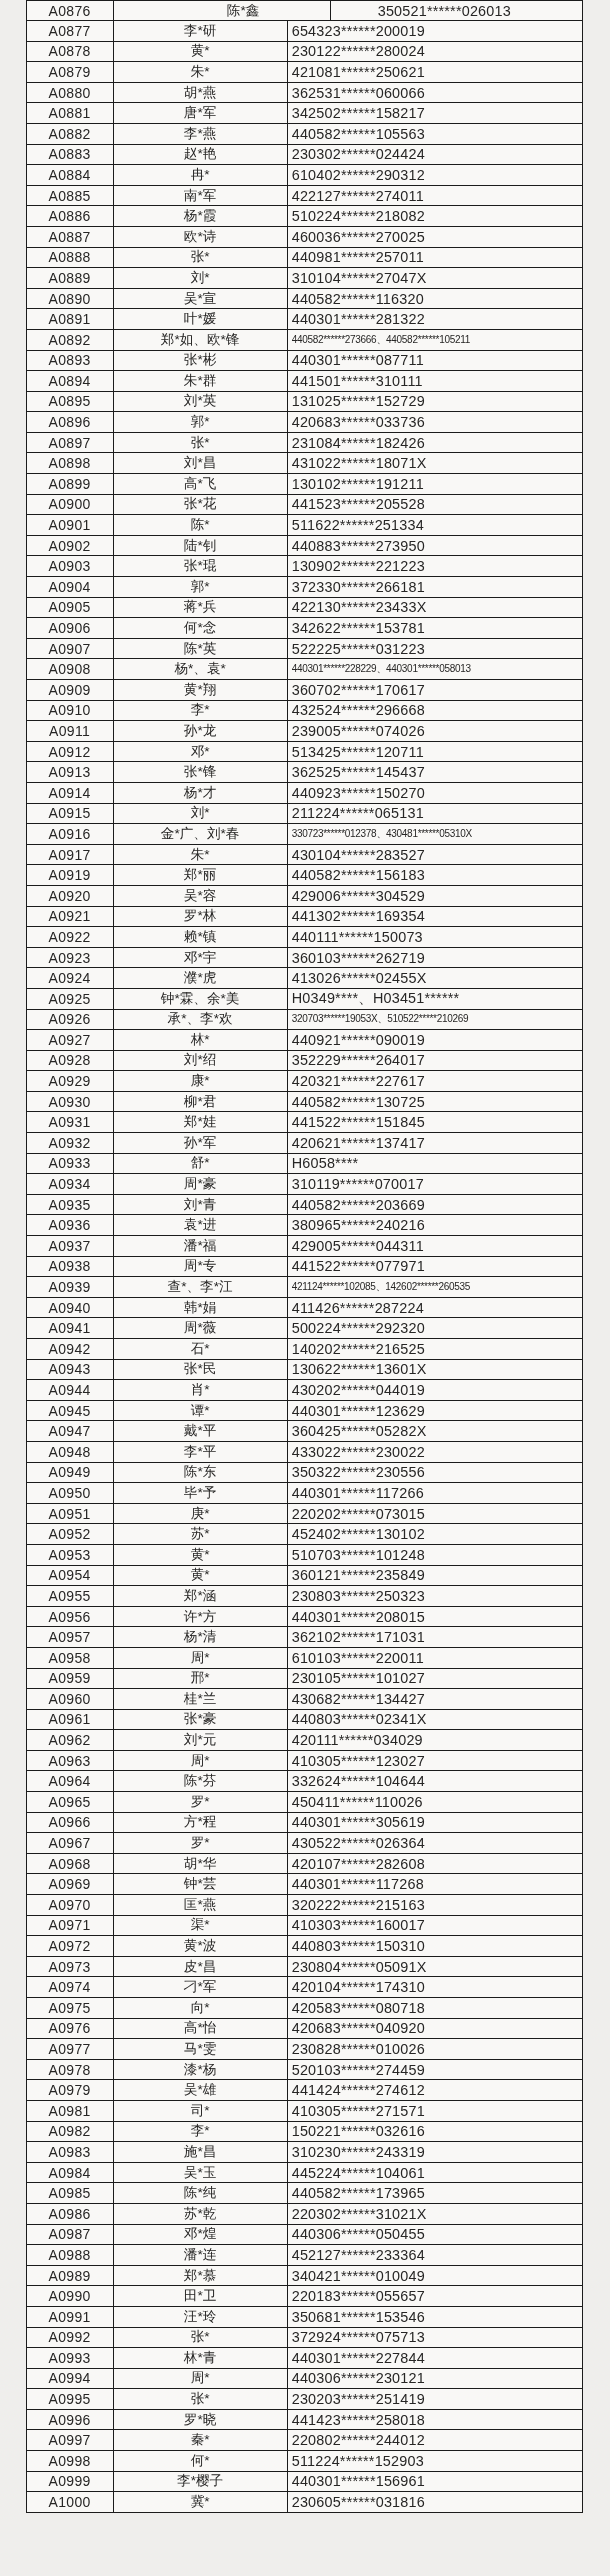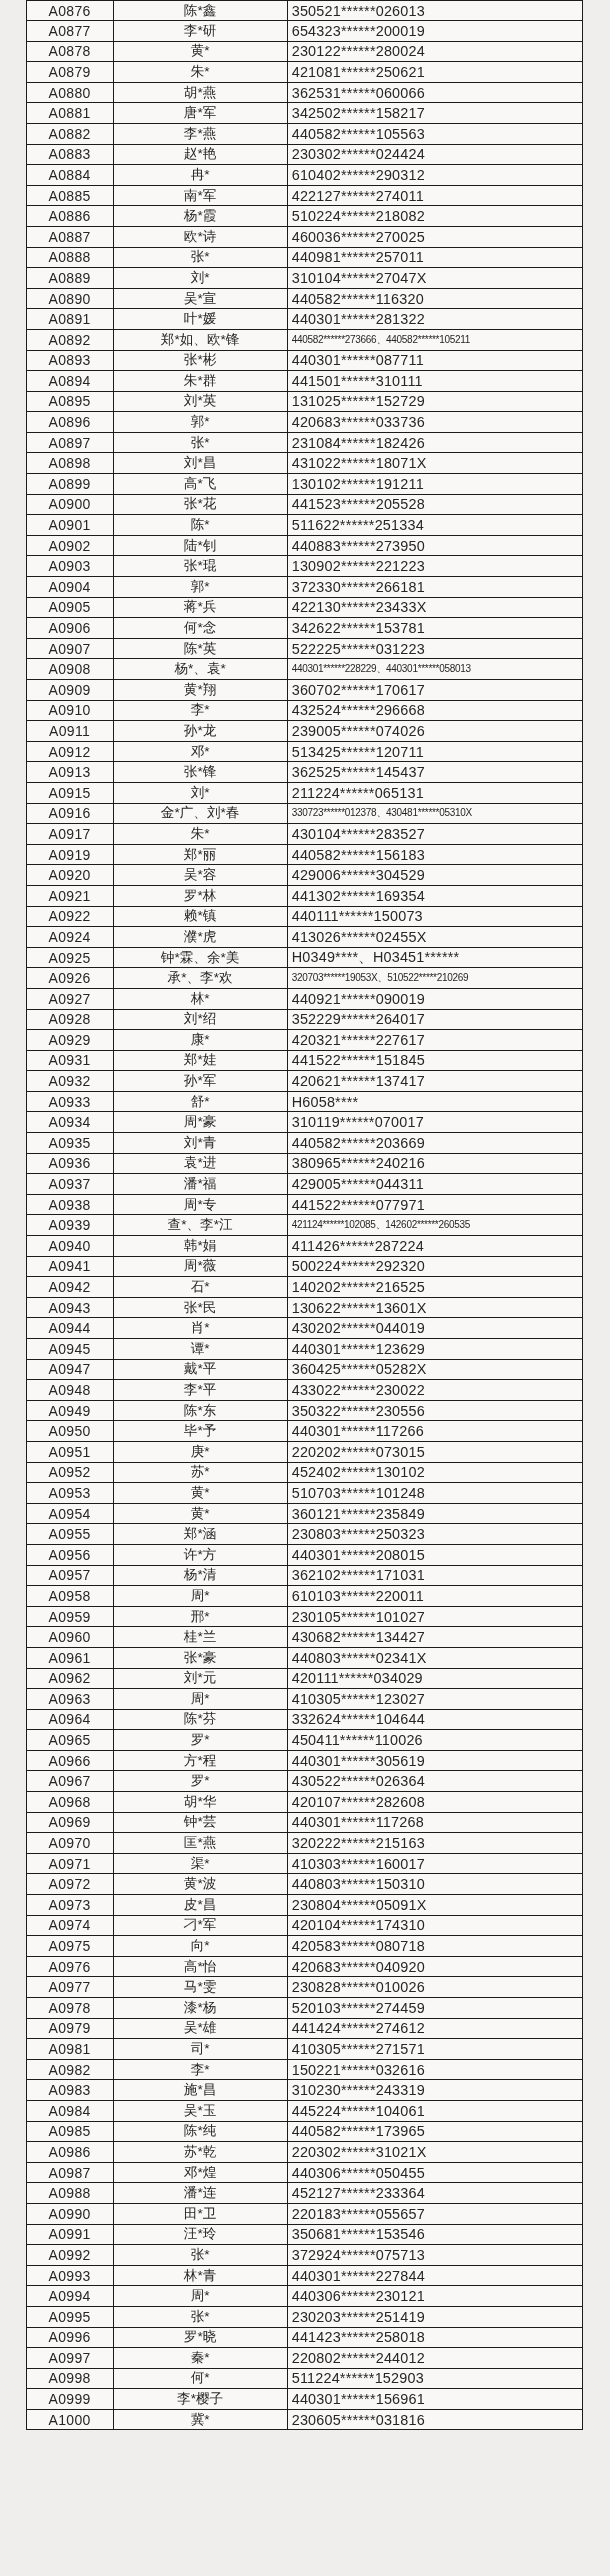--- a/index.html
+++ b/index.html
@@ -26,20 +26,21 @@
   .row {
     display: flex;
     align-items: stretch;
     height: 20.6px;
     box-sizing: border-box;
     border-top: 1.7px solid #1c1c1c;
   }
   .row:first-child {
     height: 19px;
     border-top: none;
+    gap: 43px;
   }
   .cell {
     display: flex;
     align-items: center;
     box-sizing: border-box;
     color: #272625;
     overflow: hidden;
     white-space: nowrap;
   }
   .c-id {
@@ -255,20 +256,25 @@
       <div class="cell c-id">A0912</div>
       <div class="cell c-name">邓*</div>
       <div class="cell c-num">513425******120711</div>
     </div>
     <div class="row">
       <div class="cell c-id">A0913</div>
       <div class="cell c-name">张*锋</div>
       <div class="cell c-num">362525******145437</div>
     </div>
     <div class="row">
+      <div class="cell c-id">A0914</div>
+      <div class="cell c-name">杨*才</div>
+      <div class="cell c-num">440923******150270</div>
+    </div>
+    <div class="row">
       <div class="cell c-id">A0915</div>
       <div class="cell c-name">刘*</div>
       <div class="cell c-num">211224******065131</div>
     </div>
     <div class="row">
       <div class="cell c-id">A0916</div>
       <div class="cell c-name">金*广、刘*春</div>
       <div class="cell c-num long">330723******012378、430481******05310X</div>
     </div>
     <div class="row">
@@ -290,20 +296,25 @@
       <div class="cell c-id">A0921</div>
       <div class="cell c-name">罗*林</div>
       <div class="cell c-num">441302******169354</div>
     </div>
     <div class="row">
       <div class="cell c-id">A0922</div>
       <div class="cell c-name">赖*镇</div>
       <div class="cell c-num">440111******150073</div>
     </div>
     <div class="row">
+      <div class="cell c-id">A0923</div>
+      <div class="cell c-name">邓*宇</div>
+      <div class="cell c-num">360103******262719</div>
+    </div>
+    <div class="row">
       <div class="cell c-id">A0924</div>
       <div class="cell c-name">濮*虎</div>
       <div class="cell c-num">413026******02455X</div>
     </div>
     <div class="row">
       <div class="cell c-id">A0925</div>
       <div class="cell c-name">钟*霖、余*美</div>
       <div class="cell c-num">H0349****、H03451******</div>
     </div>
     <div class="row">
@@ -320,20 +331,25 @@
       <div class="cell c-id">A0928</div>
       <div class="cell c-name">刘*绍</div>
       <div class="cell c-num">352229******264017</div>
     </div>
     <div class="row">
       <div class="cell c-id">A0929</div>
       <div class="cell c-name">康*</div>
       <div class="cell c-num">420321******227617</div>
     </div>
     <div class="row">
+      <div class="cell c-id">A0930</div>
+      <div class="cell c-name">柳*君</div>
+      <div class="cell c-num">440582******130725</div>
+    </div>
+    <div class="row">
       <div class="cell c-id">A0931</div>
       <div class="cell c-name">郑*娃</div>
       <div class="cell c-num">441522******151845</div>
     </div>
     <div class="row">
       <div class="cell c-id">A0932</div>
       <div class="cell c-name">孙*军</div>
       <div class="cell c-num">420621******137417</div>
     </div>
     <div class="row">
@@ -598,20 +614,25 @@
     </div>
     <div class="row">
       <div class="cell c-id">A0987</div>
       <div class="cell c-name">邓*煌</div>
       <div class="cell c-num">440306******050455</div>
     </div>
     <div class="row">
       <div class="cell c-id">A0988</div>
       <div class="cell c-name">潘*连</div>
       <div class="cell c-num">452127******233364</div>
+    </div>
+    <div class="row">
+      <div class="cell c-id">A0989</div>
+      <div class="cell c-name">郑*慕</div>
+      <div class="cell c-num">340421******010049</div>
     </div>
     <div class="row">
       <div class="cell c-id">A0990</div>
       <div class="cell c-name">田*卫</div>
       <div class="cell c-num">220183******055657</div>
     </div>
     <div class="row">
       <div class="cell c-id">A0991</div>
       <div class="cell c-name">汪*玲</div>
       <div class="cell c-num">350681******153546</div>

